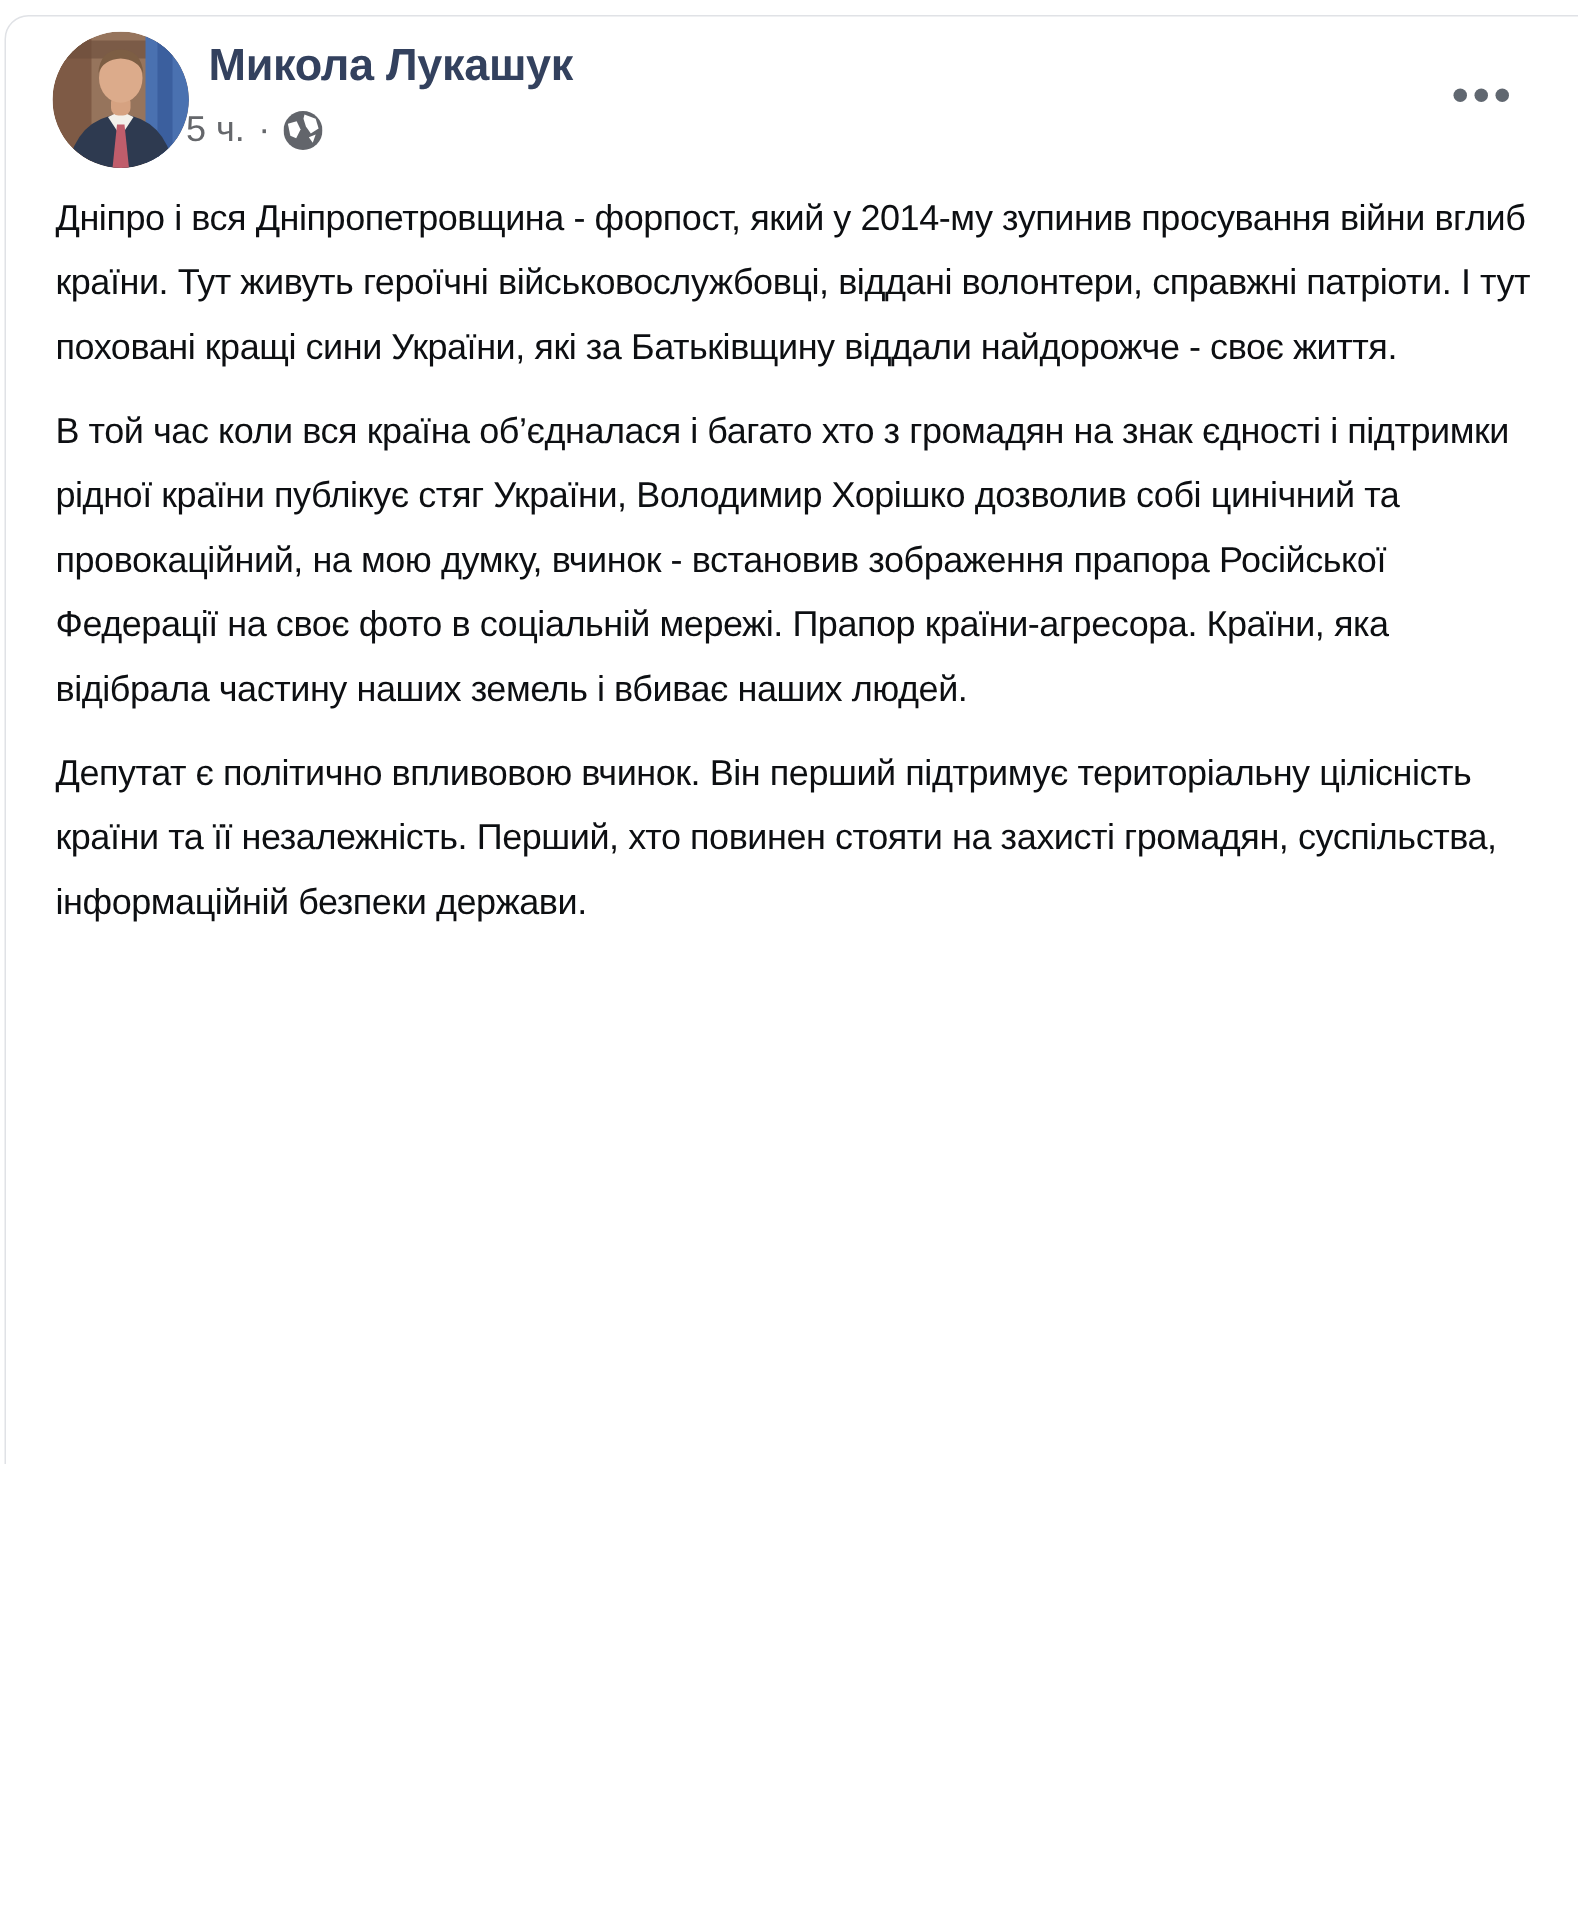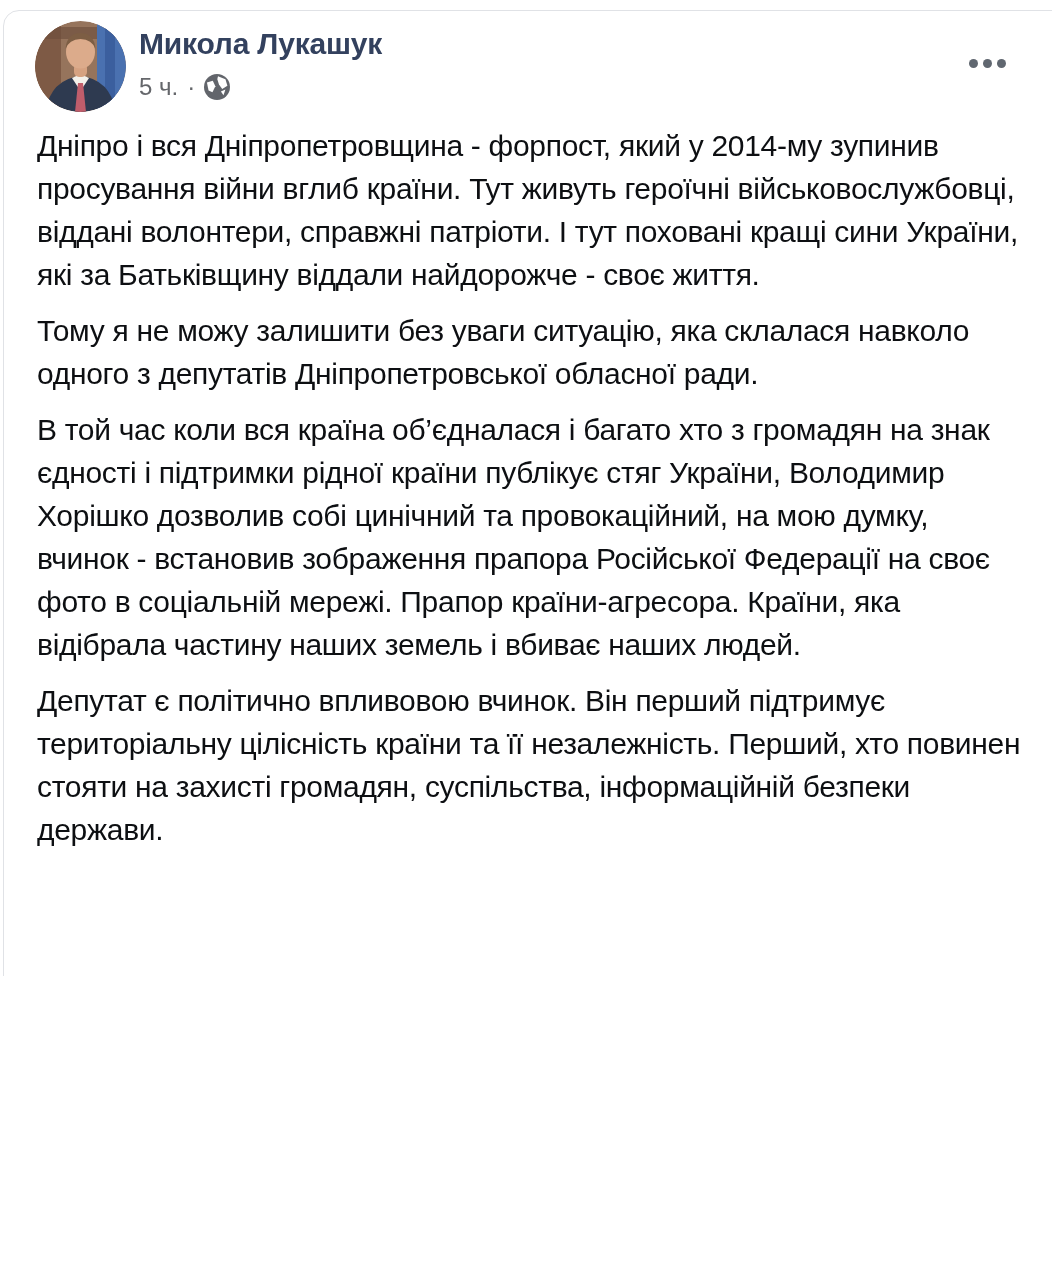--- a/index.html
+++ b/index.html
@@ -45,21 +45,21 @@
     font-size: 30px;
     line-height: 36px;
     font-weight: 700;
     color: #33415e;
     letter-spacing: -0.2px;
     cursor: pointer;
     white-space: nowrap;
   }
   .meta-row {
     position: absolute;
-    left: 139px;
+    left: 124px;
     top: 72px;
     display: flex;
     align-items: center;
     gap: 9px;
     font-size: 24px;
     line-height: 30px;
     color: #65676b;
   }
   .meta-sep {
     font-size: 24px;
@@ -85,21 +85,21 @@
     width: 9px;
     height: 9px;
     border-radius: 50%;
     background: #606770;
   }
   .content {
     position: absolute;
     left: 37px;
     top: 124px;
     width: 988px;
-    font-size: 30px;
+    font-size: 24px;
     line-height: 43px;
     letter-spacing: -0.3px;
     color: #0d0f12;
   }
   .content p {
     margin: 0 0 13px 0;
     padding: 0;
   }
 </style>
 </head>
@@ -154,18 +154,17 @@
   <div class="more-button">
     <div class="ellipsis">
       <span class="dot"></span>
       <span class="dot"></span>
       <span class="dot"></span>
     </div>
   </div>
 
   <div class="content">
     <p>Дніпро і вся Дніпропетровщина - форпост, який у 2014-му зупинив просування війни вглиб країни. Тут живуть героїчні військовослужбовці, віддані волонтери, справжні патріоти. І тут поховані кращі сини України, які за Батьківщину віддали найдорожче - своє життя.</p>
-    <p>Тому я не можу залишити без уваги ситуацію, яка склалася навколо одного з депутатів Дніпропетровської обласної ради.</p>
     <p>В той час коли вся країна об’єдналася і багато хто з громадян на знак єдності і підтримки рідної країни публікує стяг України, Володимир Хорішко дозволив собі цинічний та провокаційний, на мою думку, вчинок - встановив зображення прапора Російської Федерації на своє фото в соціальній мережі. Прапор країни-агресора. Країни, яка відібрала частину наших земель і вбиває наших людей.</p>
     <p>Депутат є політично впливовою вчинок. Він перший підтримує територіальну цілісність країни та її незалежність. Перший, хто повинен стояти на захисті громадян, суспільства, інформаційній безпеки держави.</p>
   </div>
 
 </div>
 
 </body></html>

